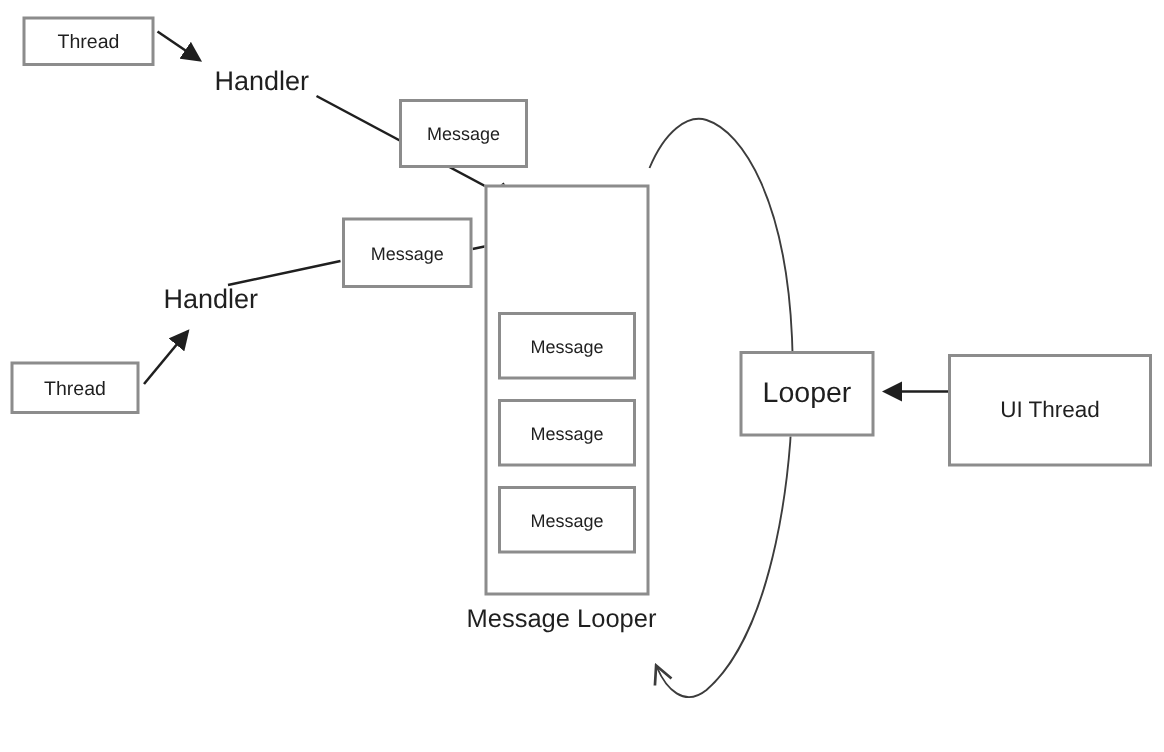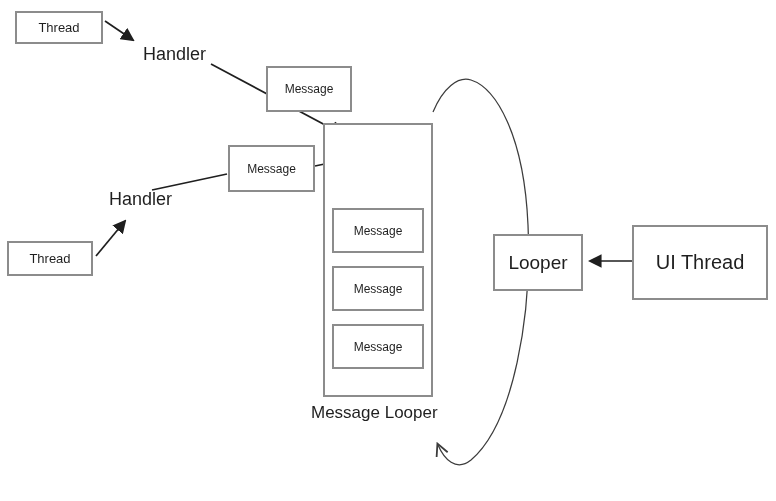--- a/index.html
+++ b/index.html
@@ -32,21 +32,21 @@
   .free-label{position:absolute;z-index:2;white-space:nowrap;}
   #thread-top   {left:15px;  top:11px;  width:88px;  height:33px;}
   #thread-bottom{left:7px;   top:241px; width:86px;  height:35px;}
   #message-top  {left:266px; top:66px;  width:86px;  height:46px;}
   #message-left {left:228px; top:145px; width:87px;  height:47px;}
   #queue        {left:323px; top:123px; width:110px; height:274px;}
   #queue-msg-1  {left:332px; top:208px; width:92px;  height:45px;}
   #queue-msg-2  {left:332px; top:266px; width:92px;  height:45px;}
   #queue-msg-3  {left:332px; top:324px; width:92px;  height:45px;}
   #looper       {left:493px; top:234px; width:90px;  height:57px; font-size:19px;}
-  #ui-thread    {left:632px; top:225px; width:136px; height:75px; font-size:20px; line-height:1.45; flex-direction:column;}
+  #ui-thread    {left:632px; top:236px; width:136px; height:75px; font-size:15px; line-height:1.45; flex-direction:column;}
   #handler-top   {left:143px; top:44px;  font-size:18px;}
   #handler-bottom{left:109px; top:189px; font-size:18px;}
   #queue-title   {left:311px; top:403px; width:124px; text-align:center; font-size:17px;}
 </style>
 </head>
 <body>
 
 <svg id="arrow-layer" viewBox="0 0 776 501" xmlns="http://www.w3.org/2000/svg">
   <defs>
     <marker id="tri" viewBox="0 0 10 10" refX="8.5" refY="5" markerWidth="8" markerHeight="8" orient="auto-start-reverse">

